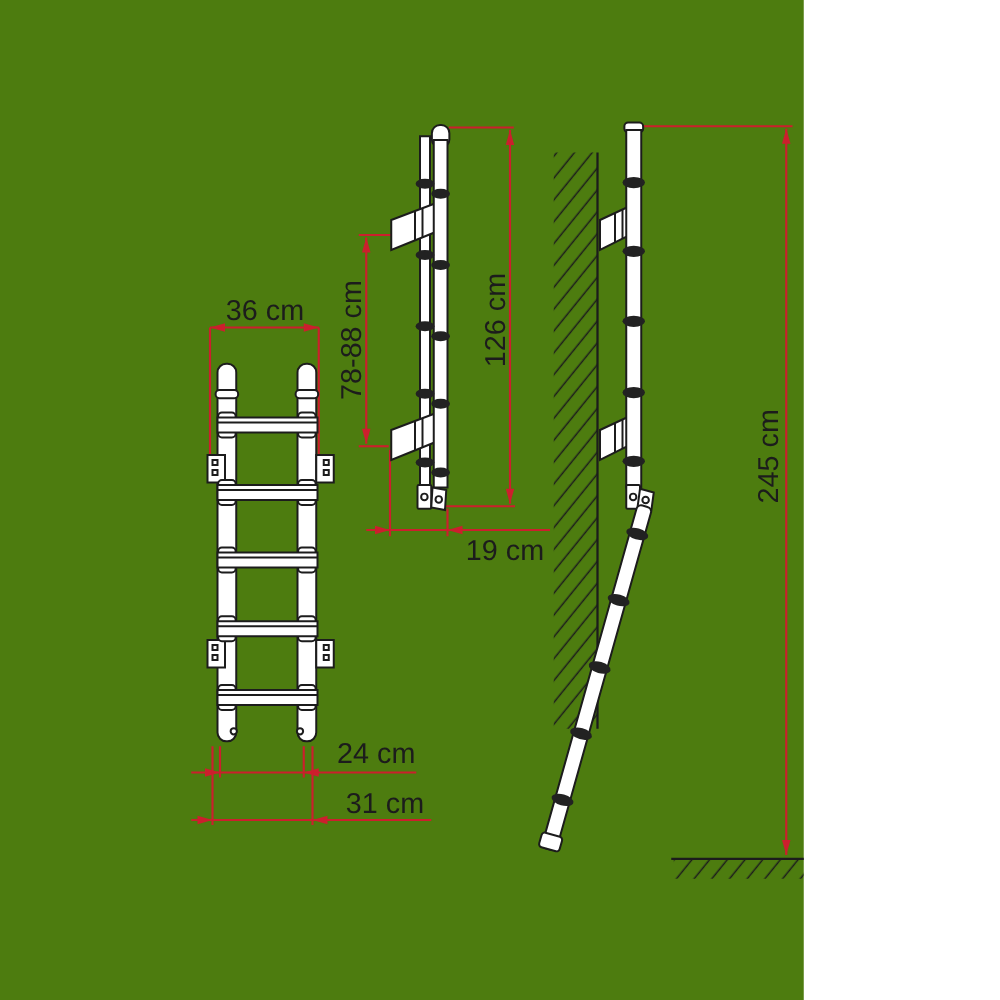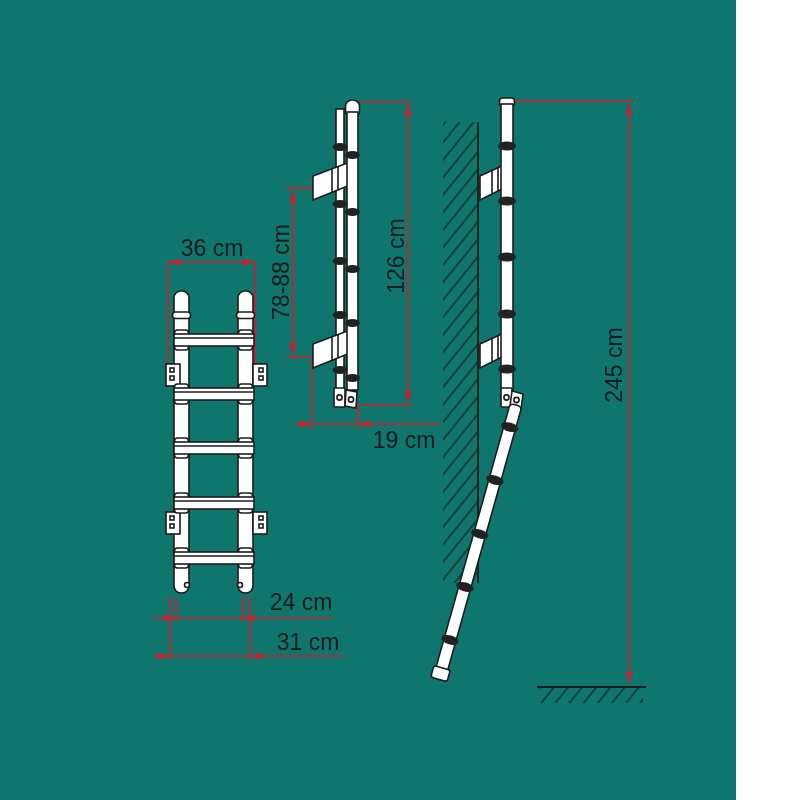--- a/index.html
+++ b/index.html
@@ -1,16 +1,16 @@
 <!DOCTYPE html>
 <html><head>
 <meta charset="utf-8">
 <style>
   html,body{margin:0;padding:0;background:#ffffff;}
-  .stage{position:relative;width:736px;height:800px;background:#0f766e;overflow:hidden;}
+  .stage{position:relative;width:643px;height:800px;background:#4d7c0f;overflow:hidden;}
   svg{display:block;}
   text{font-family:"Liberation Sans","DejaVu Sans",sans-serif;font-size:23px;fill:#1c1c1c;}
 </style>
 </head>
 <body>
 
 <div class="stage">
 <svg width="800" height="800" viewBox="0 0 800 800">
   <defs>
     <pattern id="wallHatch" width="11" height="11" patternUnits="userSpaceOnUse" patternTransform="rotate(39)">

